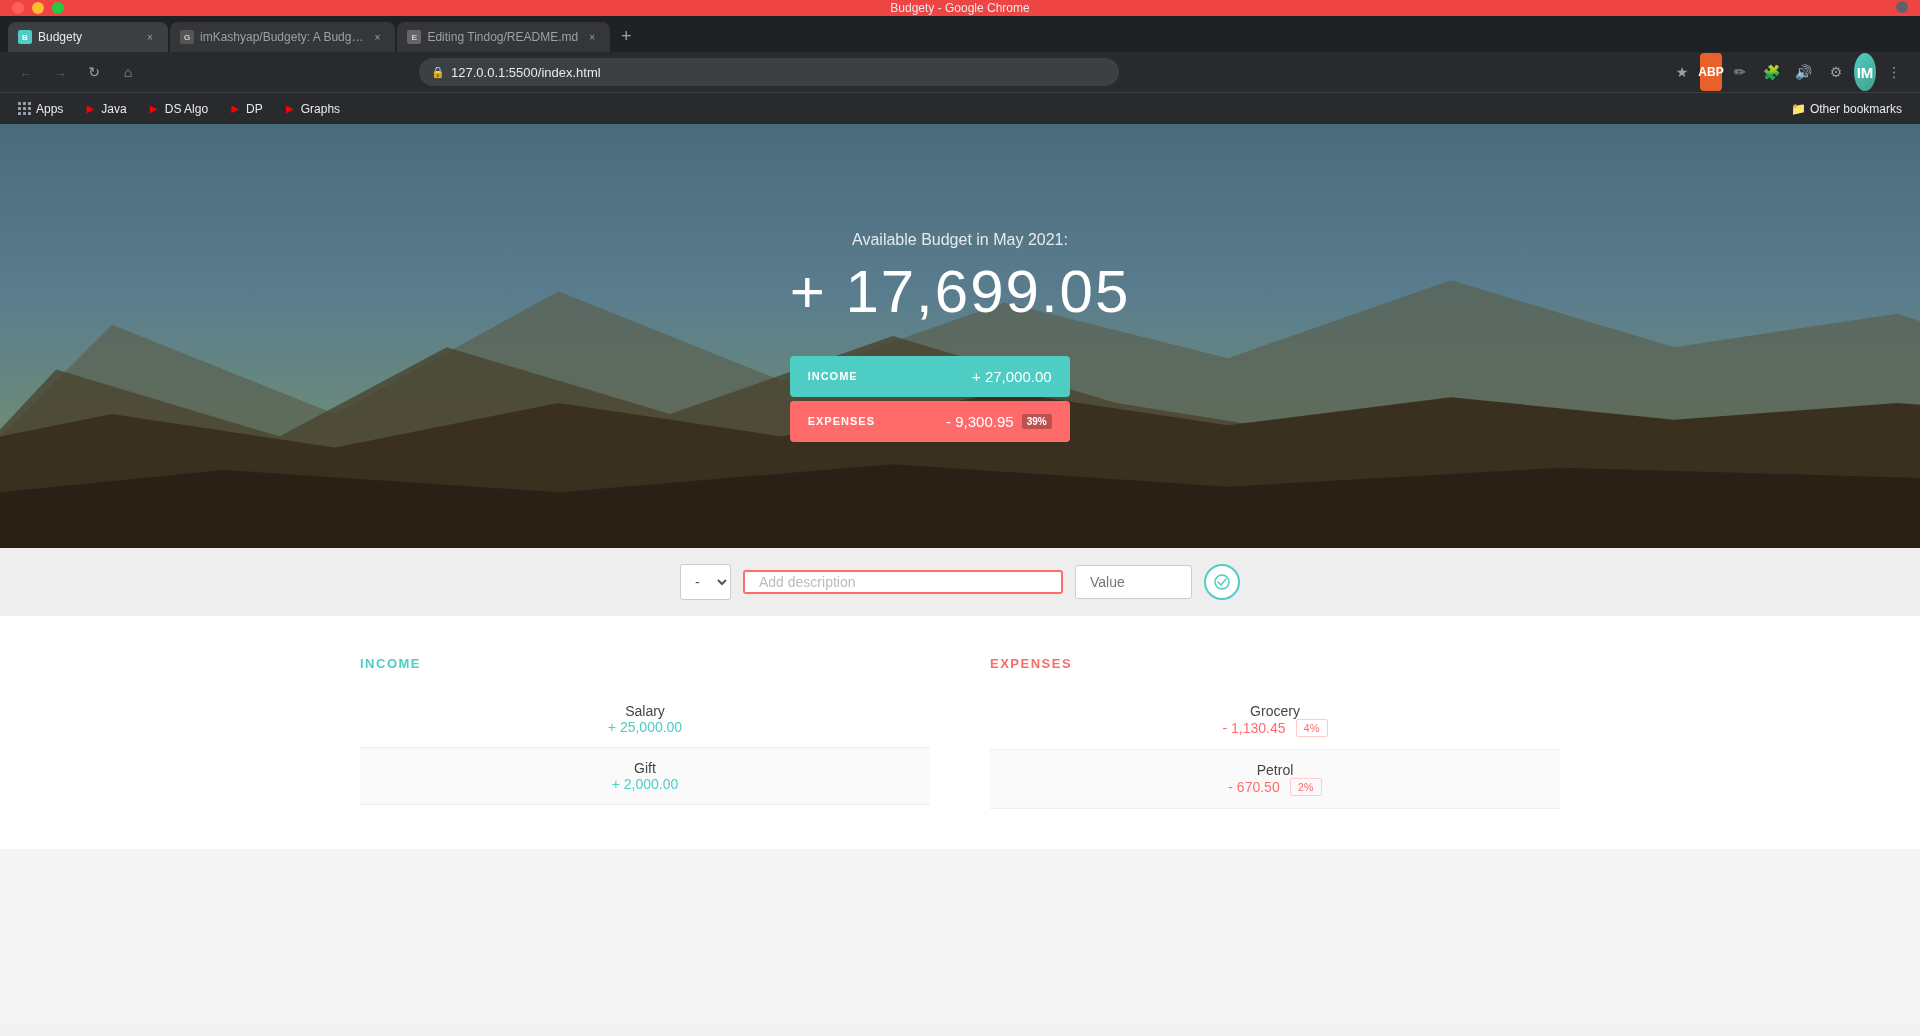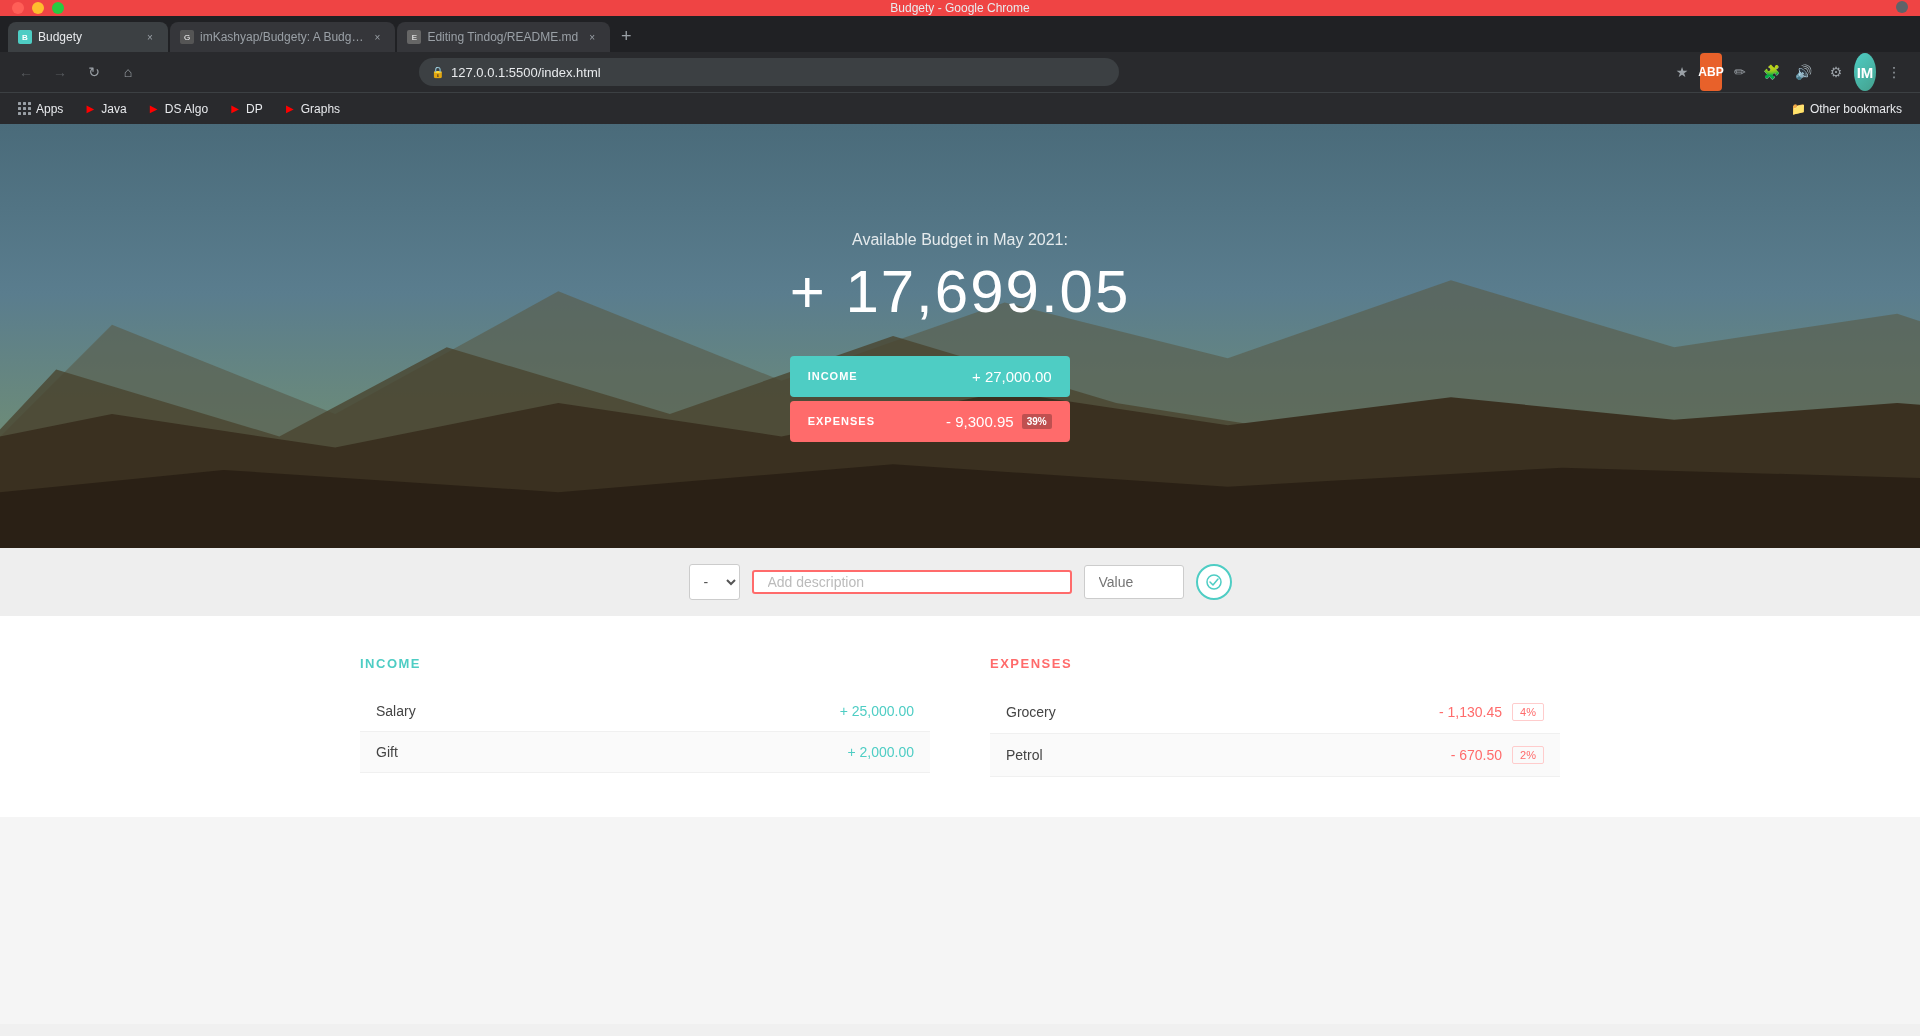--- a/index.html
+++ b/index.html
@@ -364,21 +364,21 @@
       outline: none;
     }
     .desc-input::placeholder { color: #bbb; }
     .value-input {
       border: 1px solid #ccc;
       background: white;
       padding: 8px 14px;
       border-radius: 3px;
       font-size: 14px;
       color: #bbb;
-      width: 100px;
+      width: 117px;
       outline: none;
     }
     .add-btn {
       width: 36px; height: 36px;
       border-radius: 50%;
       border: 2px solid #4ecdc4;
       background: white;
       display: flex;
       align-items: center;
       justify-content: center;
@@ -405,20 +405,21 @@
     }
     .list-title.income { color: #4ecdc4; }
     .list-title.expenses { color: #ff6b6b; }
     .list-item {
       display: flex;
       align-items: center;
       justify-content: space-between;
       padding: 12px 16px;
       border-bottom: 1px solid #f0f0f0;
       background: white;
+      flex-direction: column;
     }
     .list-item:nth-child(odd) { background: #fafafa; }
     .item-name {
       font-size: 14px;
       color: #444;
     }
     .item-right {
       display: flex;
       align-items: center;
       gap: 10px;

